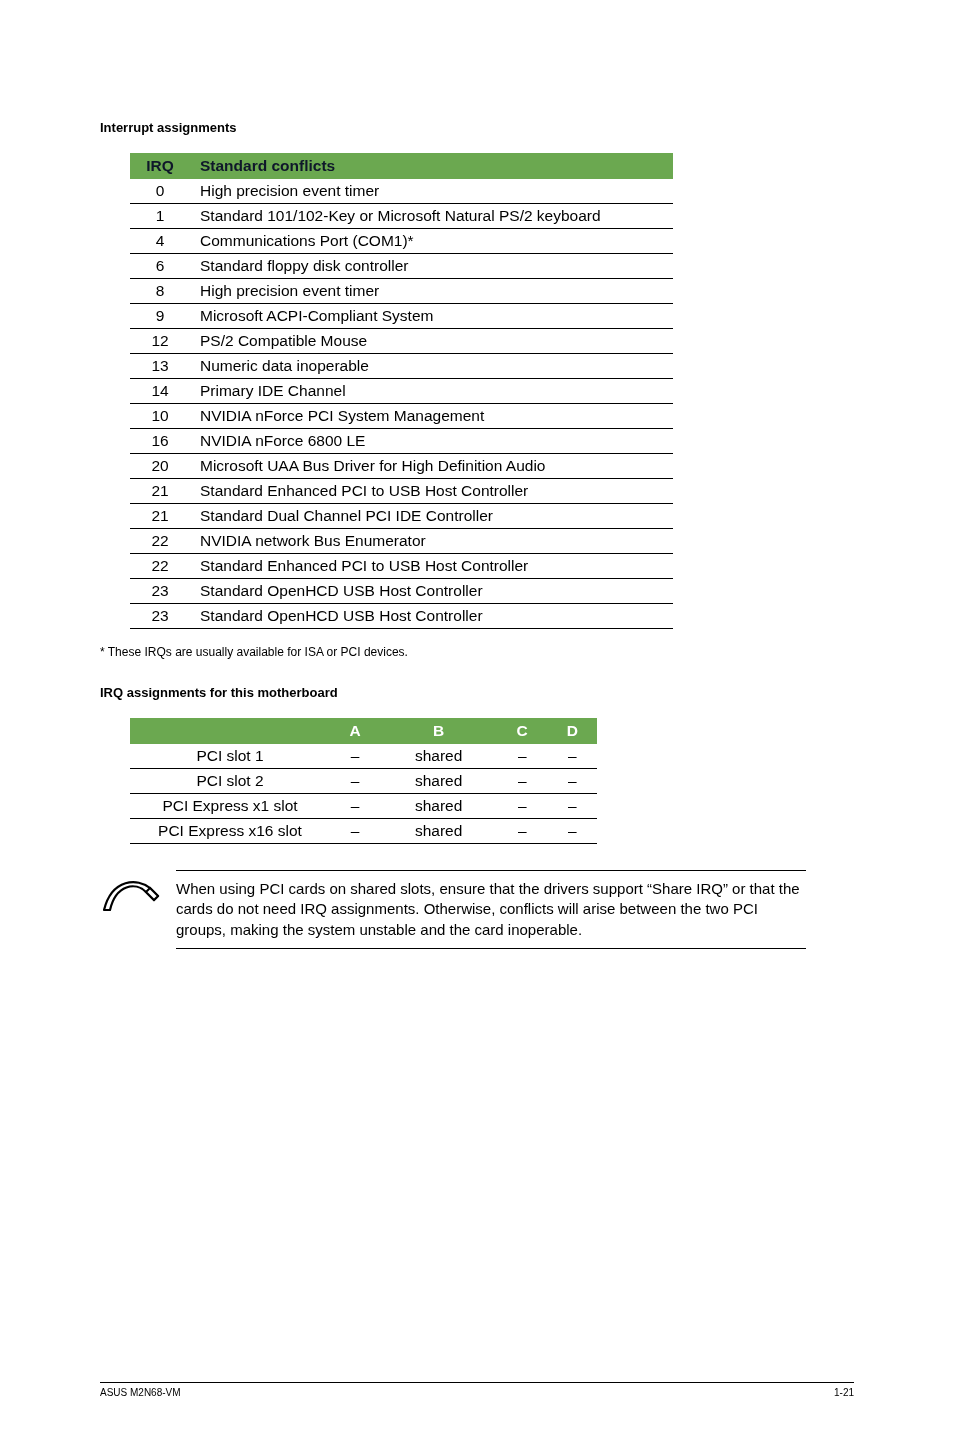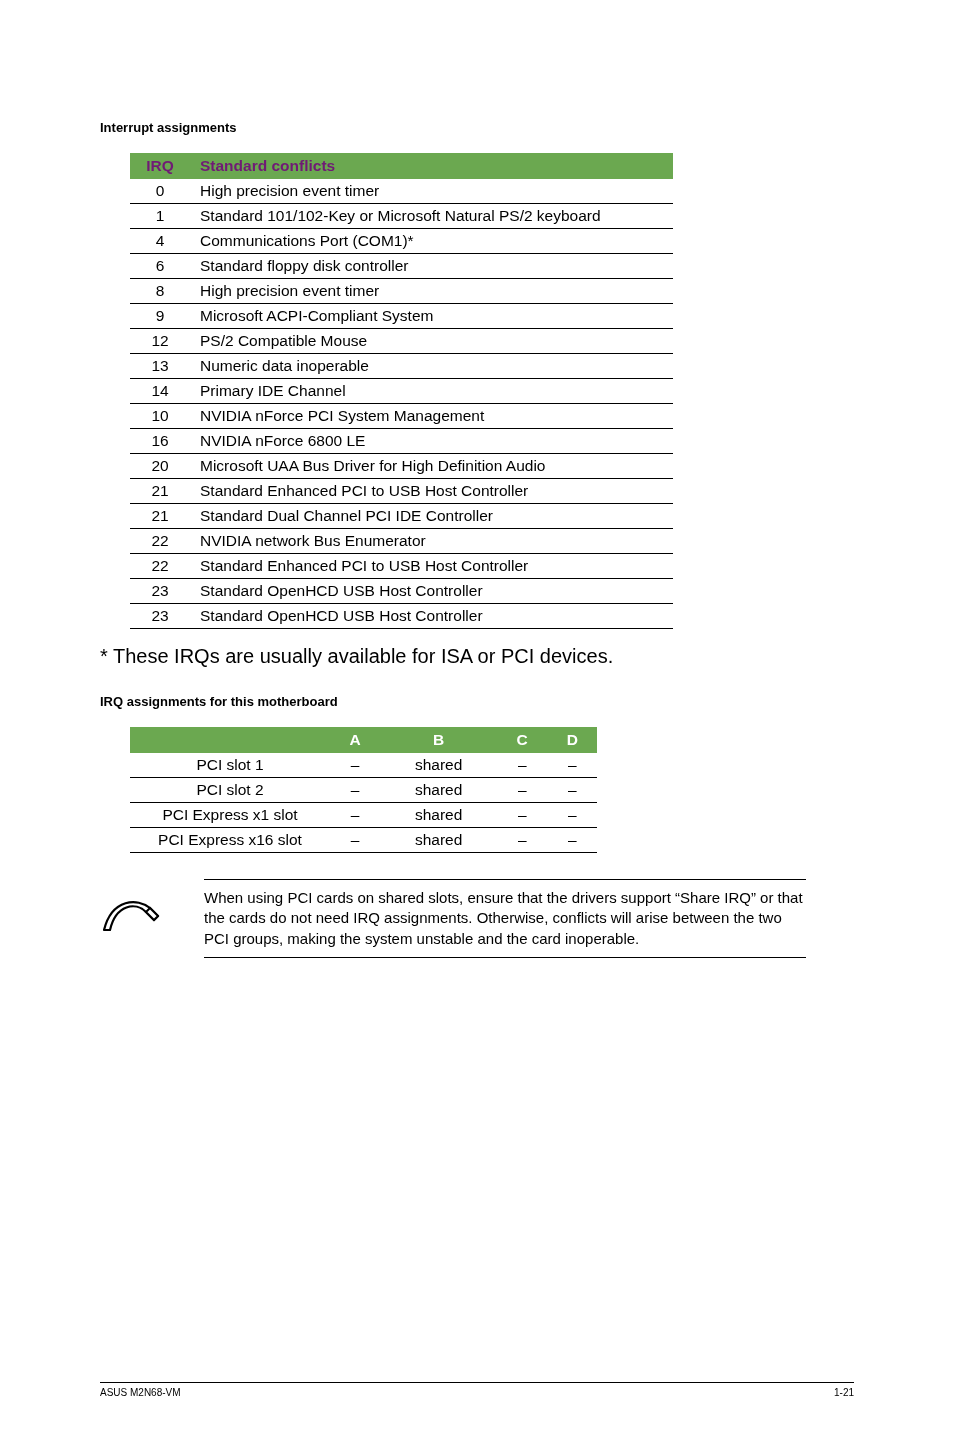--- a/index.html
+++ b/index.html
@@ -20,34 +20,34 @@
   }
   table.irq {
     border-collapse: collapse;
     width: 72%;
     margin-left: 30px;
     margin-bottom: 16px;
     font-size: 15.5px;
   }
   table.irq th {
     background: #6ba850;
-    color: #701a75;
+    color: #0f172a;
     font-weight: bold;
     text-align: left;
     padding: 4px 10px;
   }
   table.irq th.irqcol { width: 60px; text-align: center; }
   table.irq td {
     padding: 3px 10px 3px 10px;
     border-bottom: 1px solid #000;
   }
   table.irq td.irqnum { text-align: center; width: 60px; }
 
   p.note-below {
-    font-size: 20px;
+    font-size: 12px;
     margin-bottom: 26px;
   }
 
   table.assign {
     border-collapse: collapse;
     margin-left: 30px;
     width: 62%;
     font-size: 15.5px;
     margin-bottom: 26px;
   }
@@ -61,22 +61,22 @@
   table.assign th.first { width: 200px; }
   table.assign td {
     border-bottom: 1px solid #000;
     padding: 3px 8px;
     text-align: center;
   }
   table.assign td.label { text-align: center; }
 
   .callout {
     display: flex;
-    align-items: center;
-    gap: 40px;
+    align-items: flex-start;
+    gap: 12px;
     margin-left: 0;
     width: 95%;
     padding-right: 10px;
   }
   .callout .icon { flex: 0 0 64px; }
   .callout .lines {
     border-top: 1px solid #000;
     border-bottom: 1px solid #000;
     padding: 8px 0;
   }

